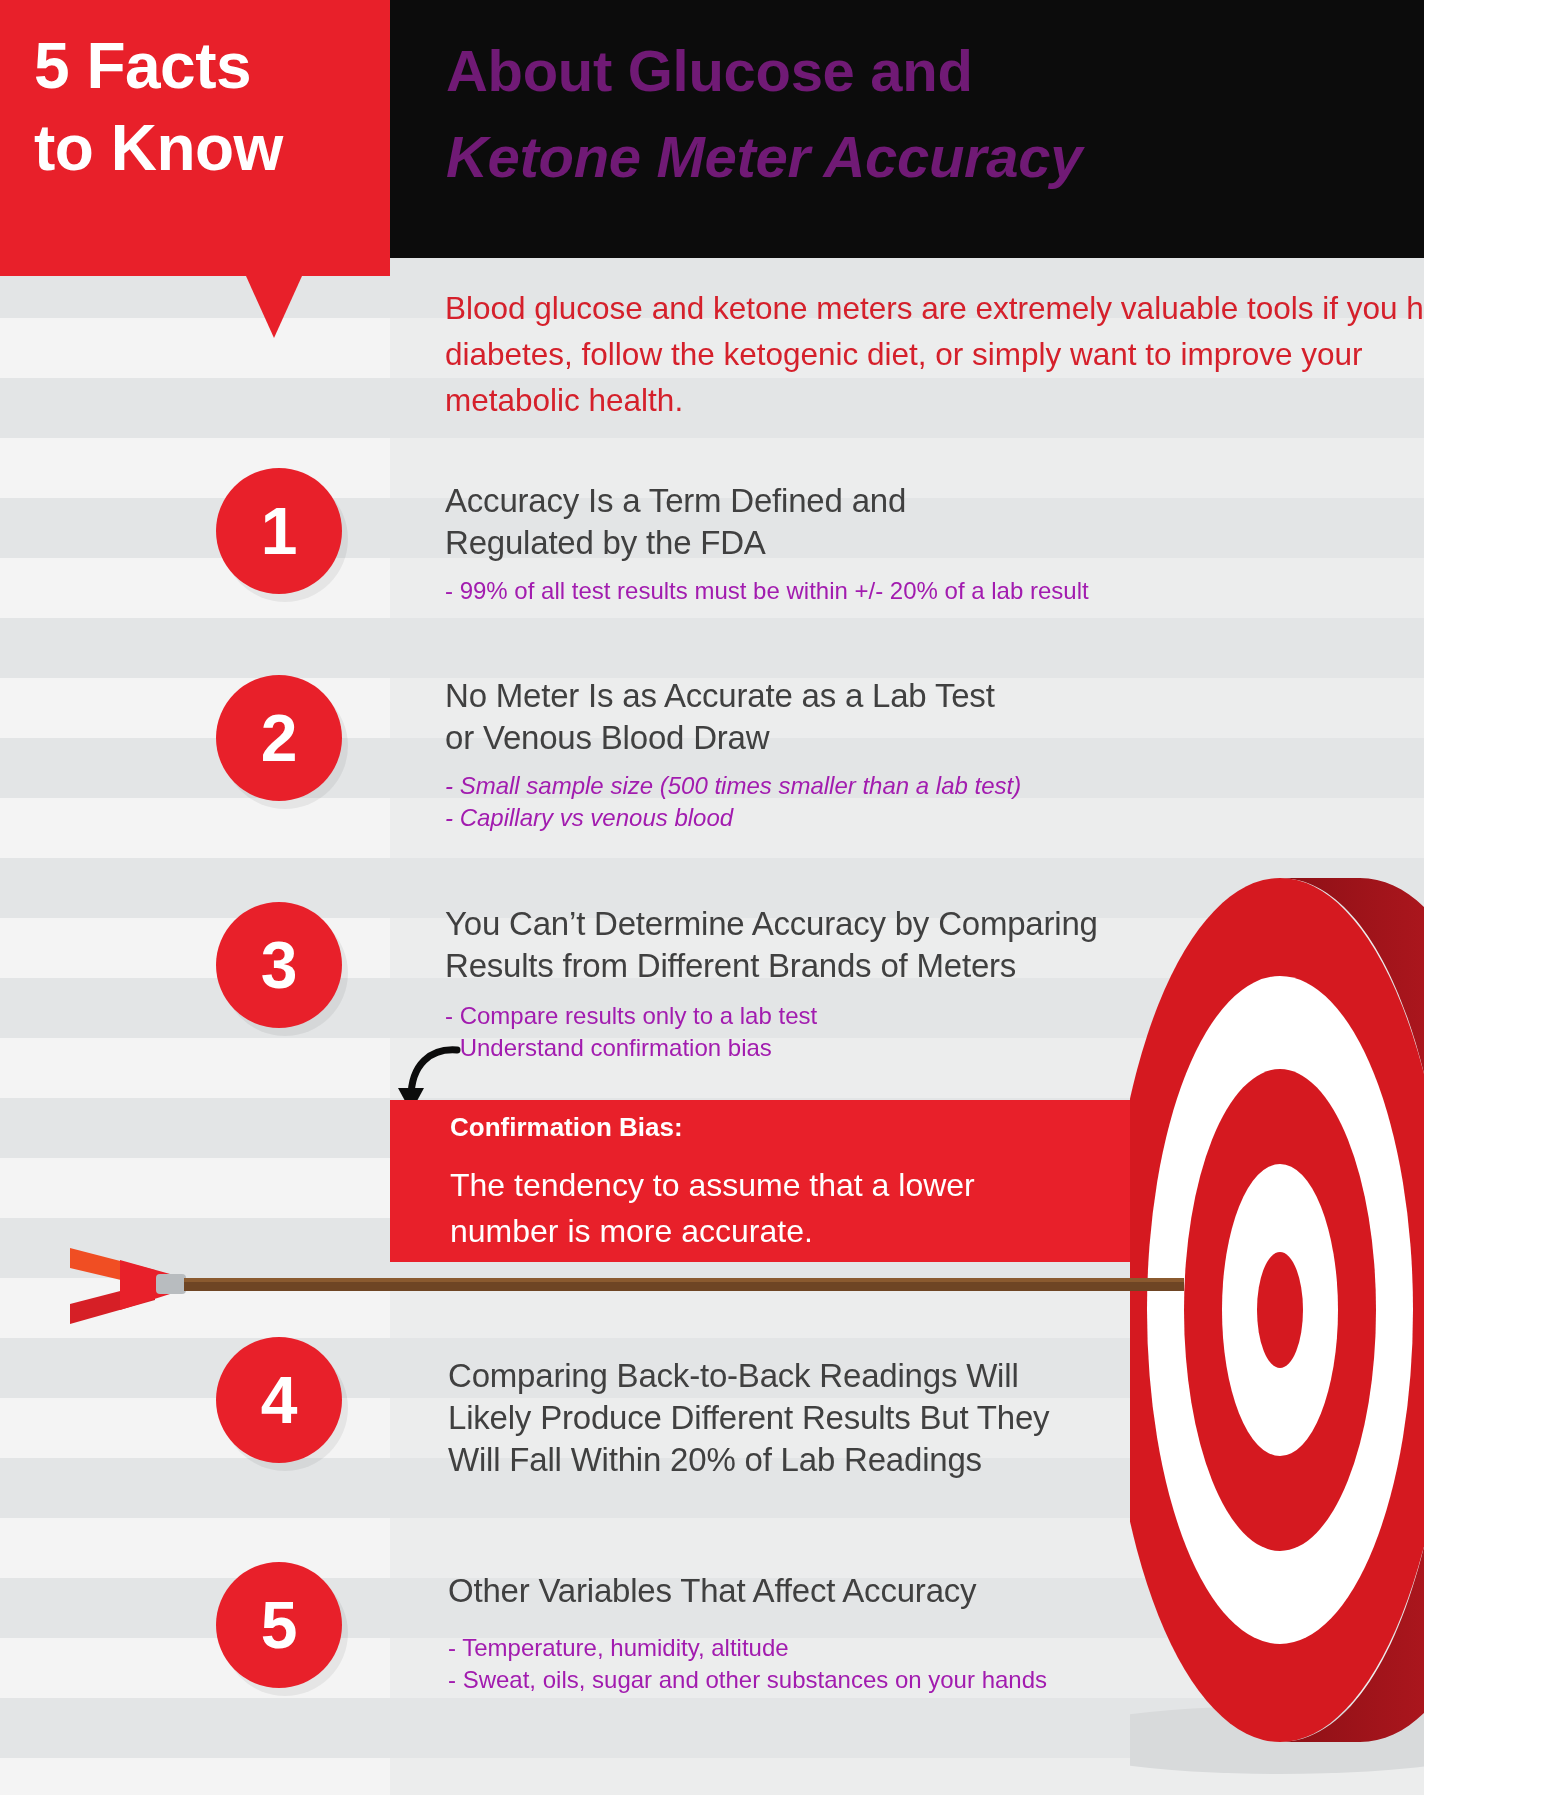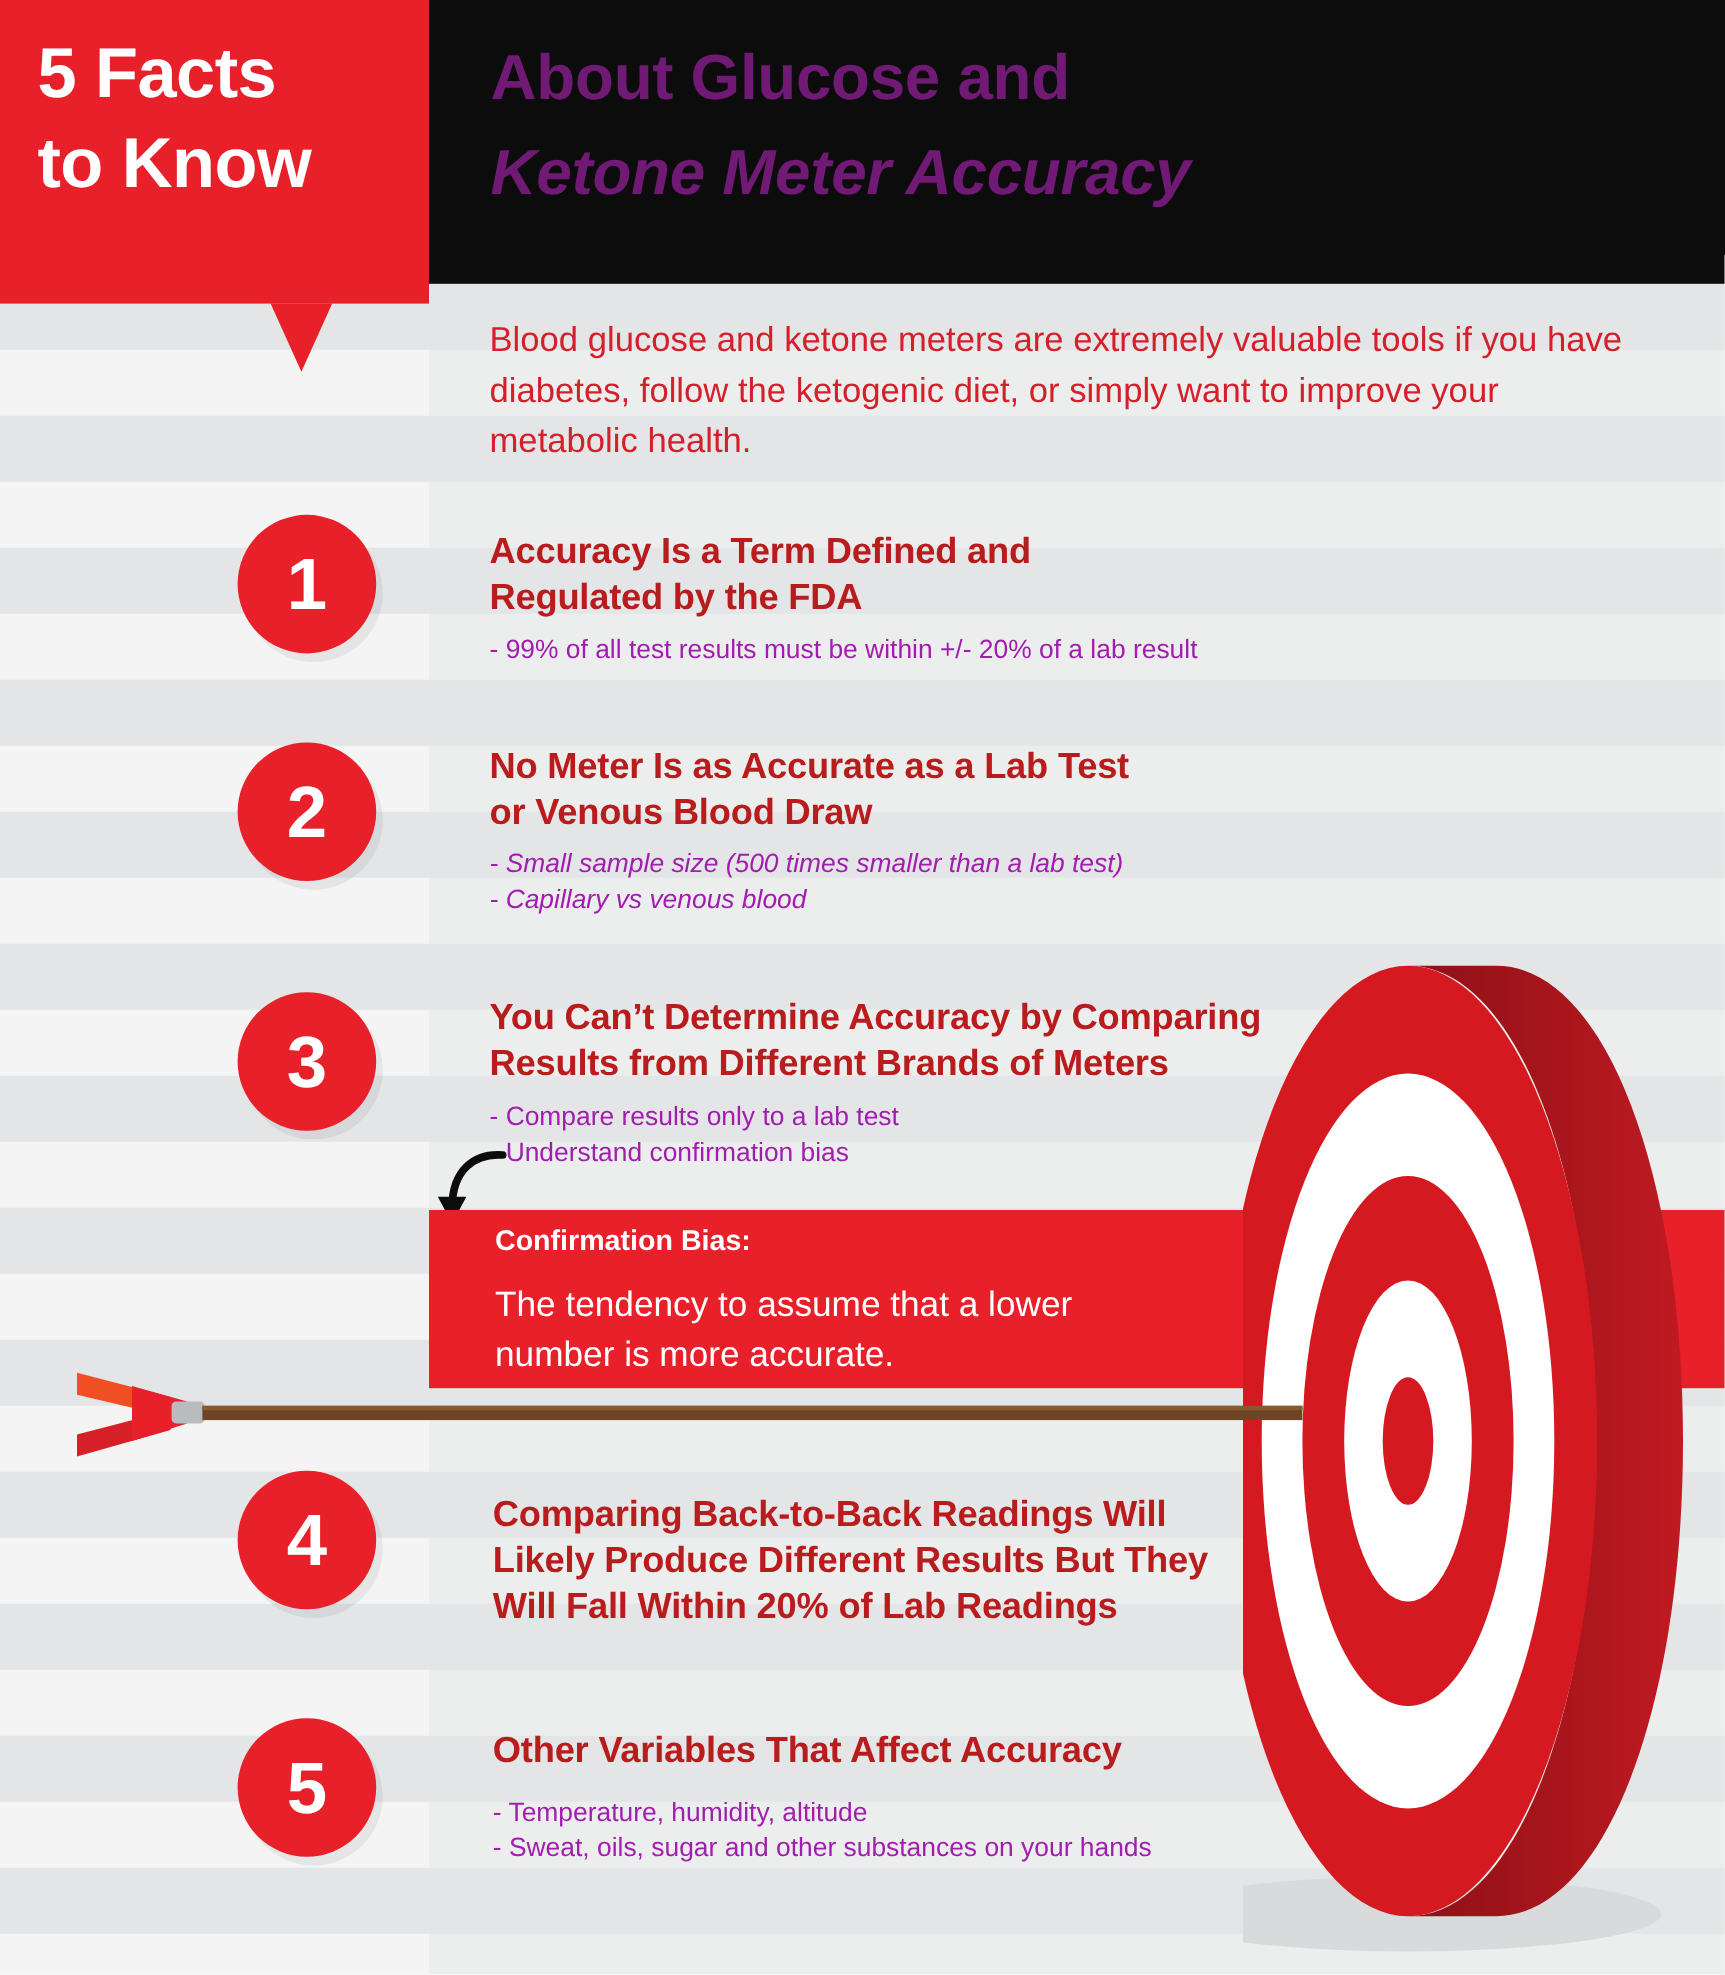--- a/index.html
+++ b/index.html
@@ -5,21 +5,21 @@
   html, body {
     margin: 0;
     padding: 0;
     background: #ffffff;
   }
   body {
     font-family: "Liberation Sans", sans-serif;
   }
   .page {
     position: relative;
-    width: 1568px;
+    width: 1424px;
     height: 1795px;
     overflow: hidden;
     background: #f2f2f2;
   }
 
   
   .left-col {
     position: absolute;
     left: 0;
     top: 0;
@@ -130,23 +130,23 @@
   }
   .badge-shadow {
     position: absolute;
     width: 126px;
     height: 126px;
     border-radius: 50%;
     background: rgba(0,0,0,0.06);
   }
   .fact-head {
     position: absolute;
-    color: #b91c1c;
+    color: #404040;
     font-size: 33px;
-    font-weight: bold;
+    font-weight: normal;
     line-height: 1.28;
     letter-spacing: -0.2px;
   }
   .fact-bullets {
     position: absolute;
     color: #a21caf;
     font-size: 24px;
     line-height: 1.34;
   }
 

